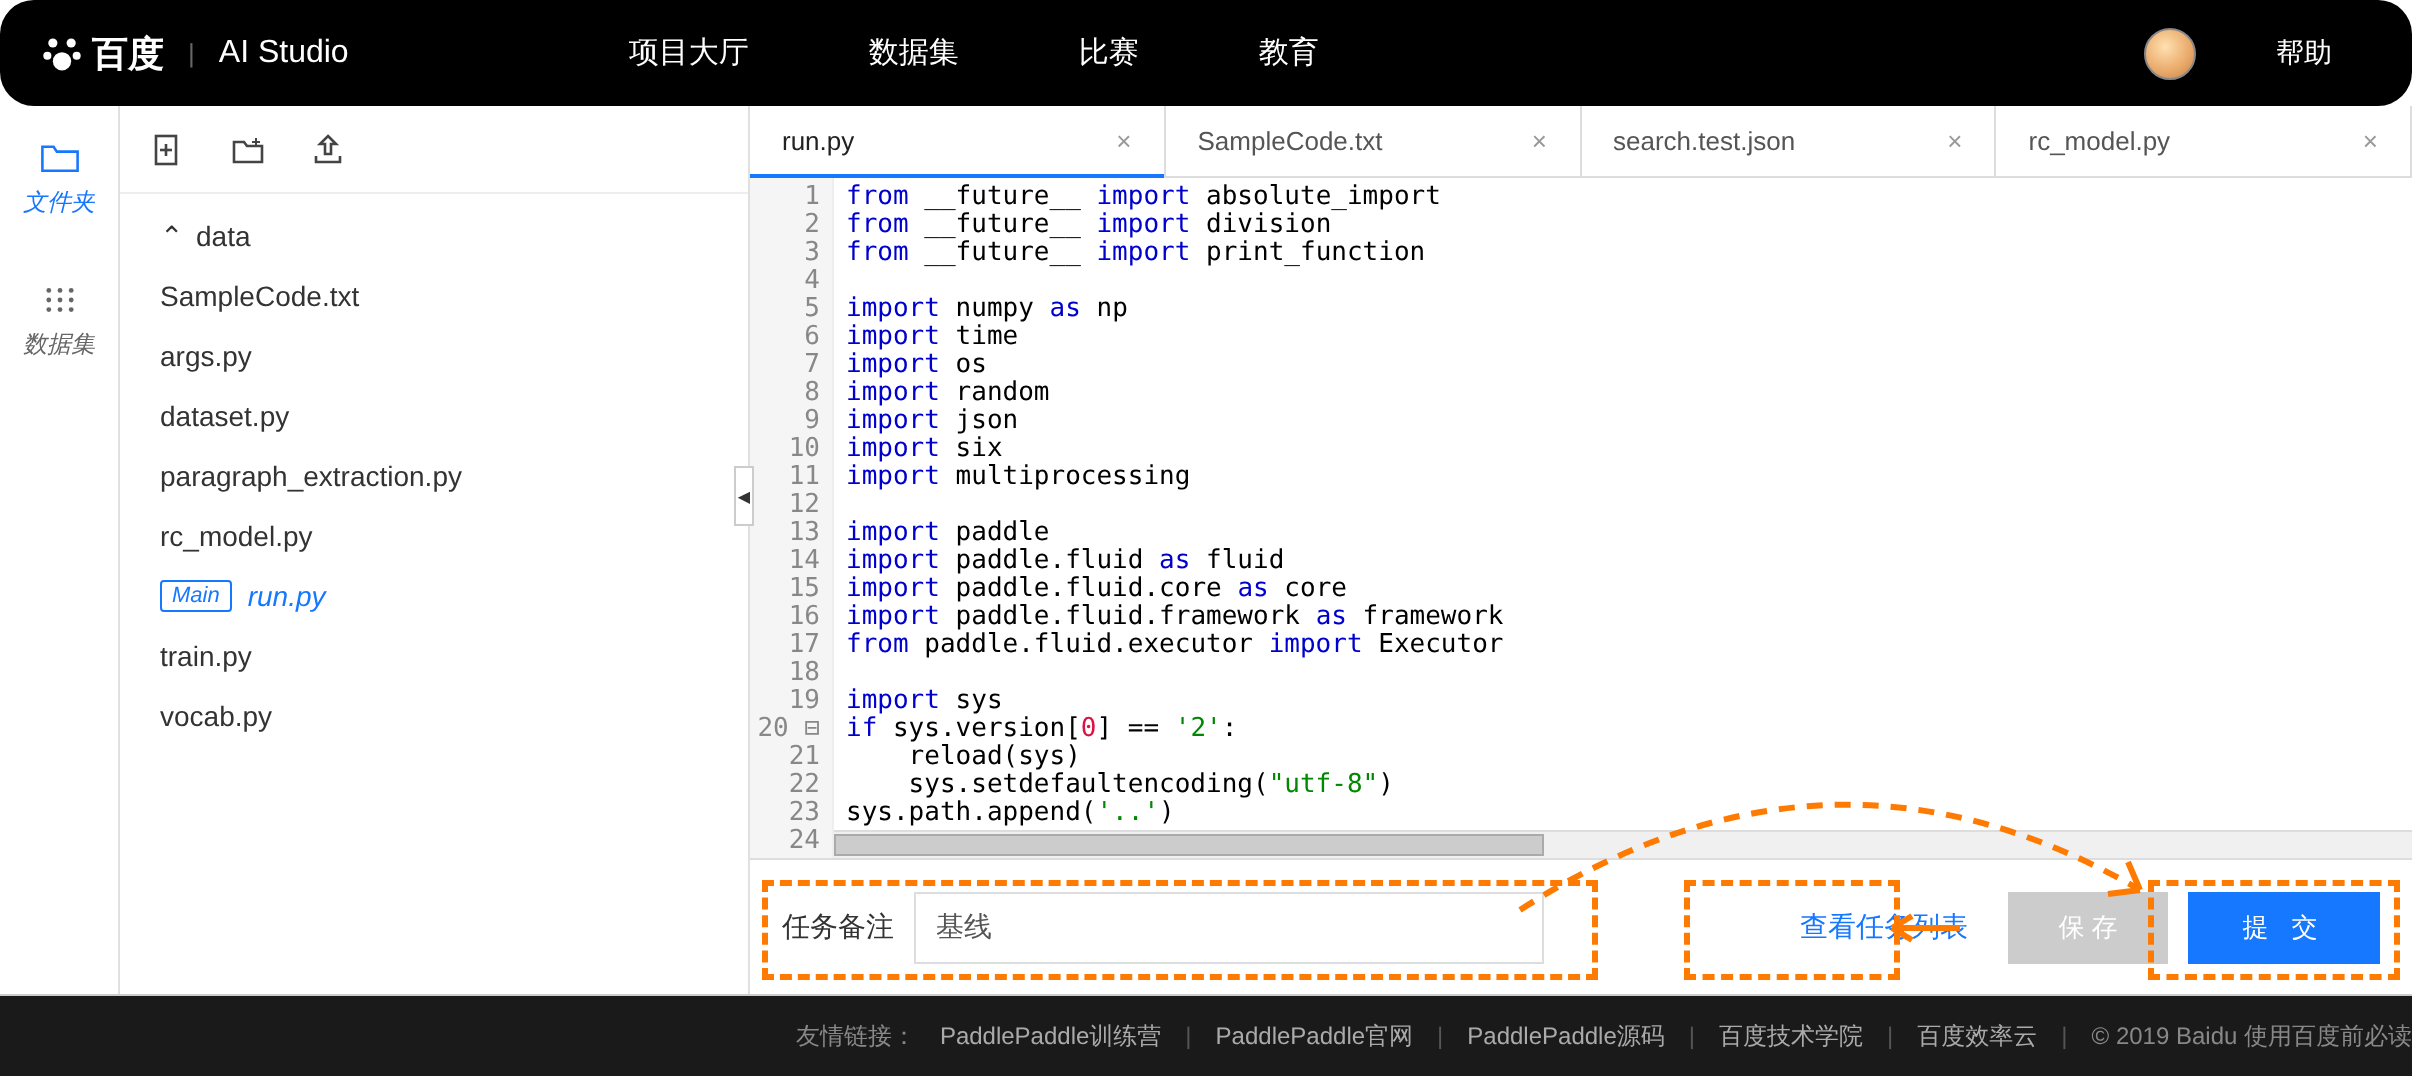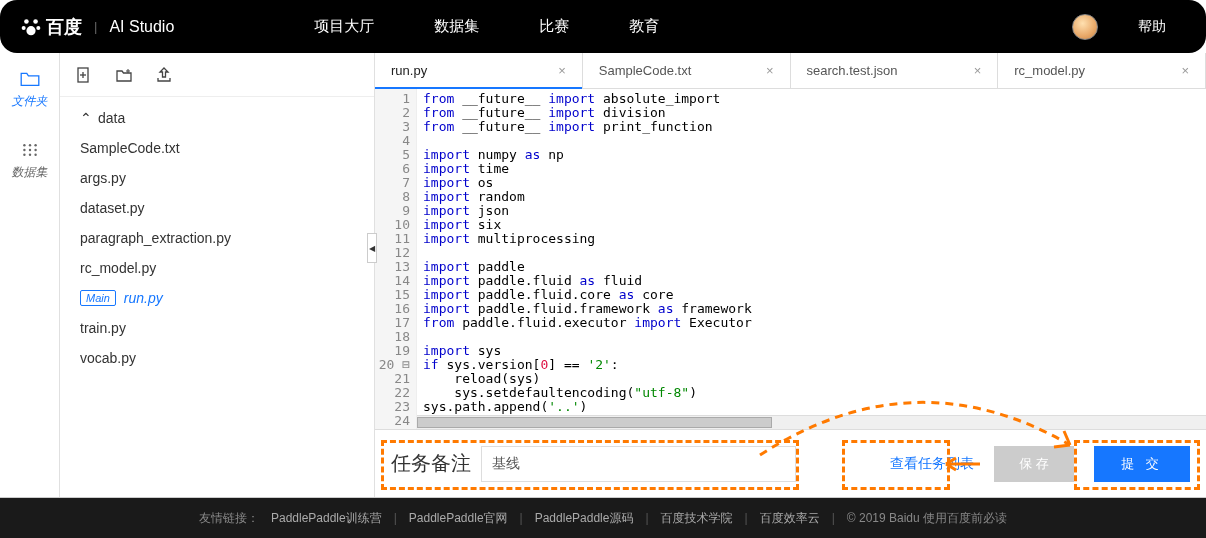--- a/index.html
+++ b/index.html
@@ -46,31 +46,31 @@
 .code-col { flex: 1; padding: 3px 0 3px 6px; white-space: pre; overflow: auto; line-height: 14px; }
 .code-col .line { height: 14px; }
 .kw { color: #0000cc; }
 .str { color: #008800; }
 .num { color: #d14; }
 .collapse-handle { position: absolute; left: -8px; top: 180px; width: 10px; height: 30px; background: #fff; border: 1px solid #ccc; display:flex; align-items:center; justify-content:center; font-size: 8px; color:#333; cursor:pointer; z-index:5; }
 .hscroll { position: absolute; left: 42px; right: 0; bottom: 0; height: 14px; background: #f0f0f0; border-top: 1px solid #ddd; }
 .hscroll-thumb { position: absolute; left: 0; top: 1px; width: 45%; height: 11px; background: #ccc; border: 1px solid #aaa; }
 
 .task-bar { height: 68px; background: #fff; border-top: 1px solid #ddd; display: flex; align-items: center; padding: 0 16px; gap: 10px; position: relative; }
-.task-label { font-size: 20px; color: #333; }
+.task-label { font-size: 14px; color: #333; }
 .task-input { width: 315px; height: 36px; border: 1px solid #ddd; padding: 0 10px; font-size: 14px; color: #555; }
 .link-view { color: #1677ff; font-size: 14px; cursor: pointer; margin-left: 60px; }
 .btn-save { background: #ccc; color: #fff; width: 80px; height: 36px; text-align:center; line-height:36px; cursor: pointer; margin-left: 10px; }
-.btn-submit { background: #1677ff; color: #fff; width: 96px; height: 36px; text-align:center; line-height:36px; cursor: pointer; margin-left: 10px; letter-spacing: 4px; }
+.btn-submit { background: #1677ff; color: #fff; width: 96px; height: 36px; text-align:center; line-height:36px; cursor: pointer; margin-left: 0; letter-spacing: 4px; }
 .spacer { flex: 1; }
 
 .dashed-box { position: absolute; border: 3px dashed #ff7a00; pointer-events: none; z-index: 20; }
 .arrow-svg { position: absolute; z-index: 19; pointer-events: none; }
 
-.footer { background: #1a1a1a; height: 40px; display: flex; align-items: center; justify-content: center; gap: 12px; color: #888; font-size: 12px; }
+.footer { background: #1a1a1a; height: 40px; display: flex; align-items: center; justify-content: flex-end; gap: 12px; color: #888; font-size: 12px; }
 .footer a { color: #aaa; }
 .footer-sep { color: #555; }
 </style>
 </head>
 <body>
 
 <div class="header">
   <div class="logo">
     <span class="logo-baidu">
       <svg class="logo-paw" viewBox="0 0 24 24">

